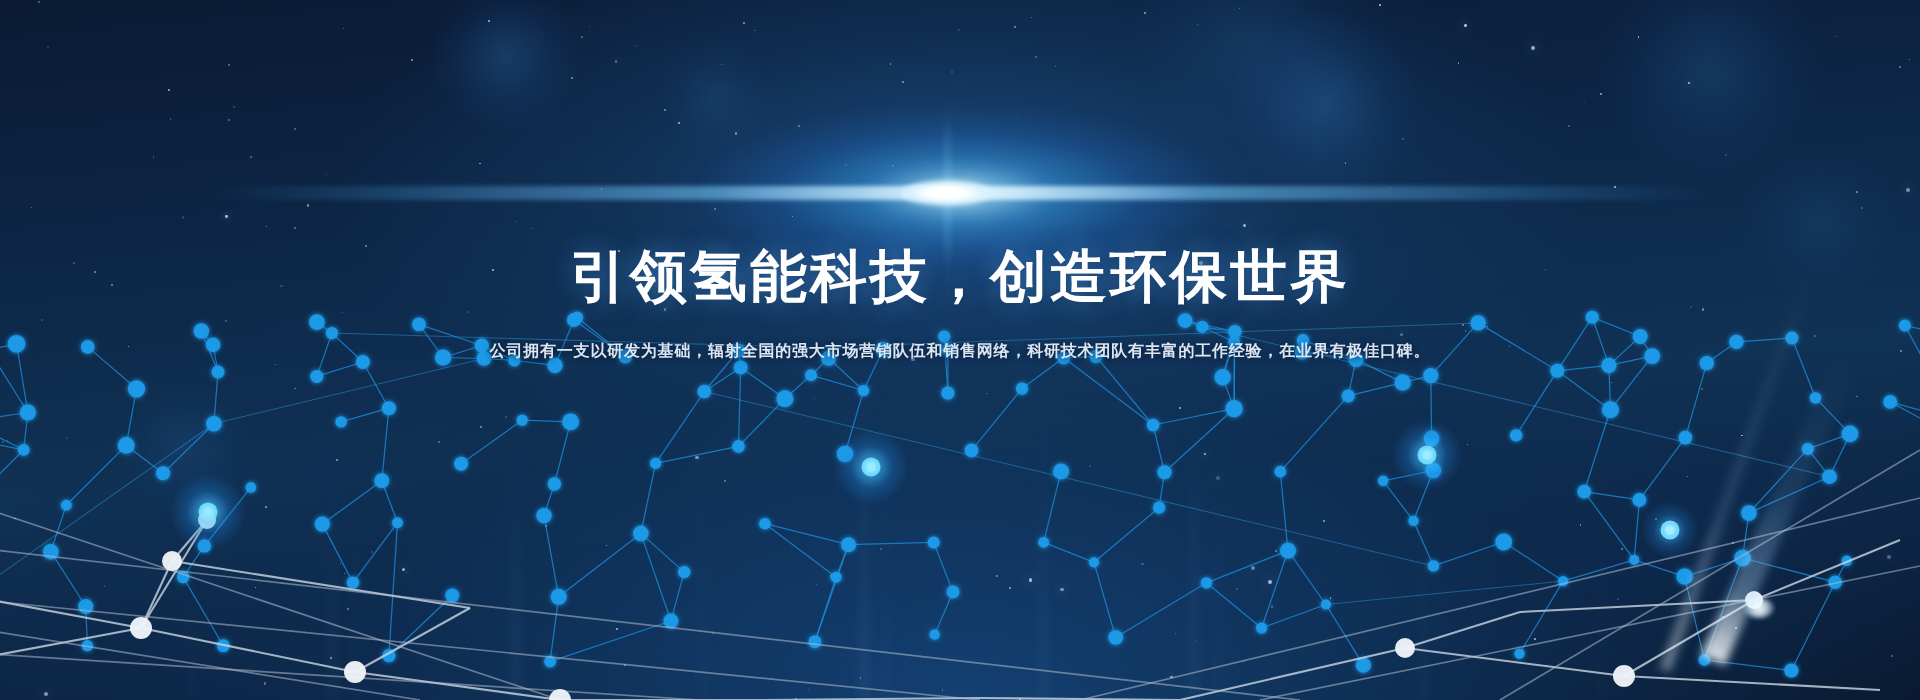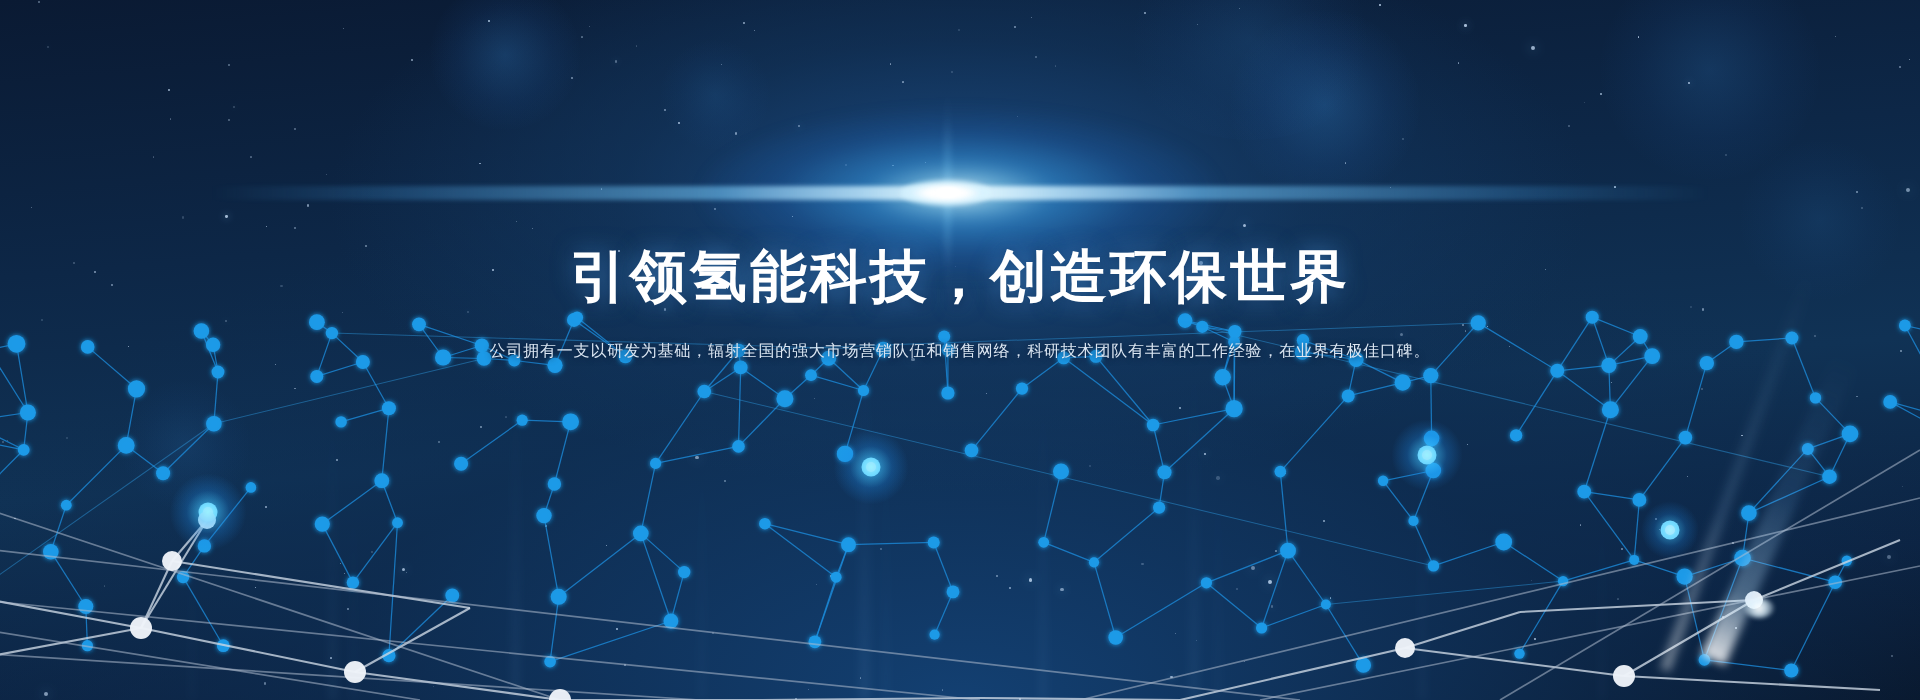--- a/index.html
+++ b/index.html
@@ -84,21 +84,21 @@
   #hero-title{
     margin:0;padding:0;
     position:absolute;left:0;top:246px;width:1920px;
     font-size:57px;line-height:1.08;font-weight:700;
     color:#ffffff;letter-spacing:3px;
     text-shadow:0 0 22px rgba(90,175,255,0.55), 0 2px 10px rgba(0,20,50,0.55);
   }
   #hero-subtitle{
     margin:0;padding:0;
     position:absolute;left:0;top:339px;width:1920px;
-    font-size:16px;line-height:1.5;font-weight:400;
+    font-size:16px;line-height:1.5;font-weight:700;
     color:#dbe6f2;letter-spacing:0.8px;
     text-shadow:0 1px 6px rgba(0,18,45,0.75);
   }
 </style>
 </head>
 <body>
 
 <div id="banner">
 
   <div class="orb" style="left:430px;top:-20px;width:150px;height:150px;opacity:.40;"></div>

